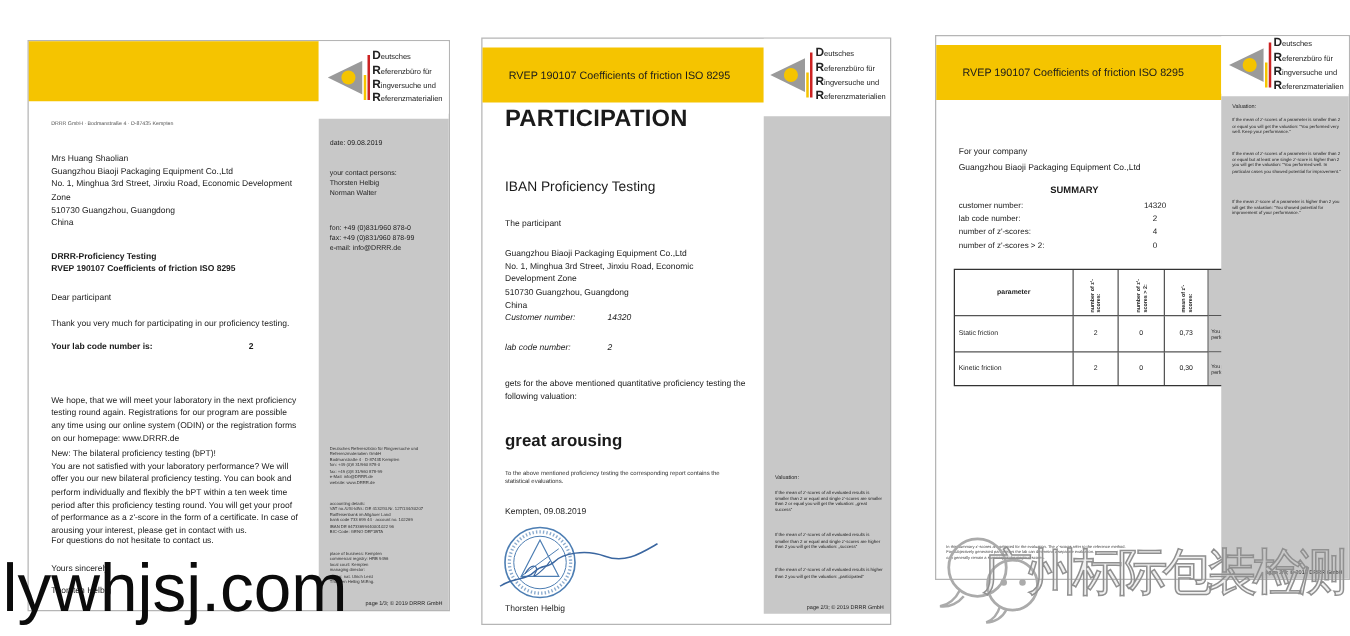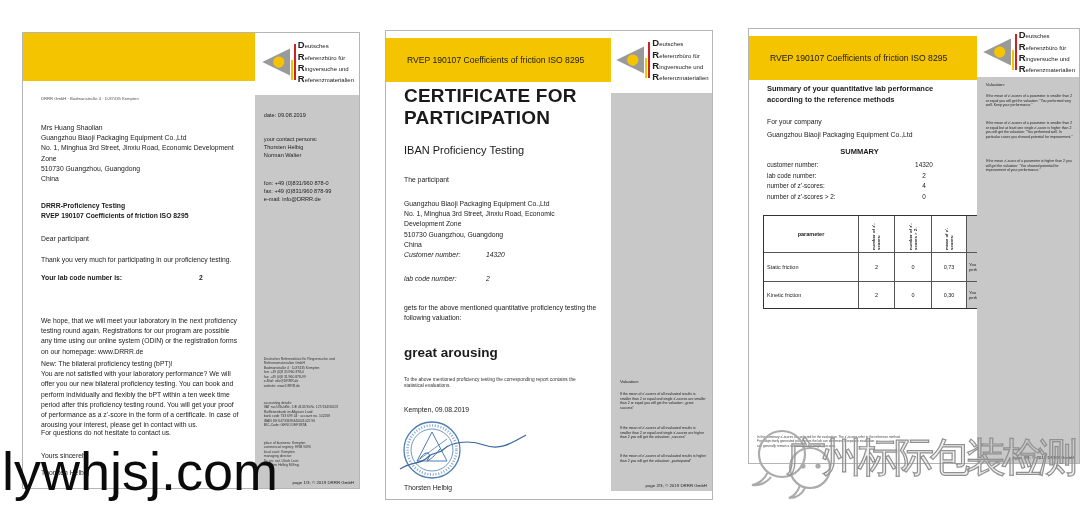--- a/index.html
+++ b/index.html
@@ -182,21 +182,20 @@
       <div class="logo-text">
         <div><b>D</b><span>eutsches</span></div>
         <div><b>R</b><span>eferenzbüro für</span></div>
         <div><b>R</b><span>ingversuche und</span></div>
         <div><b>R</b><span>eferenzmaterialien</span></div>
       </div>
     </div>
   </div>
 
   <div class="abs cert-title" style="left:18px;top:54px;">
-    <div>CERTIFICATE FOR</div>
     <div>PARTICIPATION</div>
   </div>
 
   <div class="abs" style="left:18px;top:113px;font-size:11px;">IBAN Proficiency Testing</div>
   <div class="abs t" style="left:18px;top:144px;">The participant</div>
 
   <div class="abs t" style="left:18px;top:168px;">
     <div>Guangzhou Biaoji Packaging Equipment Co.,Ltd</div>
     <div>No. 1, Minghua 3rd Street, Jinxiu Road, Economic</div>
     <div>Development Zone</div>
@@ -255,21 +254,20 @@
         </div>
       <div class="logo-text">
         <div><b>D</b><span>eutsches</span></div>
         <div><b>R</b><span>eferenzbüro für</span></div>
         <div><b>R</b><span>ingversuche und</span></div>
         <div><b>R</b><span>eferenzmaterialien</span></div>
       </div>
     </div>
   </div>
 
-  <div class="abs b" style="left:18px;top:54px;width:198px;font-size:7.5px;line-height:1.5;">Summary of your quantitative lab performance according to the reference methods</div>
   <div class="abs t" style="left:18px;top:88px;">For your company</div>
   <div class="abs t" style="left:18px;top:101px;">Guangzhou Biaoji Packaging Equipment Co.,Ltd</div>
   <div class="abs b" style="left:18px;top:118px;width:185px;text-align:center;font-size:7.5px;">SUMMARY</div>
 
   <div class="abs" style="left:18px;top:131px;font-size:6.4px;line-height:1.65;">
     <div><span>customer number:</span><span style="position:absolute;left:142px;width:30px;text-align:center;">14320</span></div>
     <div><span>lab code number:</span><span style="position:absolute;left:142px;width:30px;text-align:center;">2</span></div>
     <div><span>number of z'-scores:</span><span style="position:absolute;left:142px;width:30px;text-align:center;">4</span></div>
     <div><span>number of z'-scores &gt; 2:</span><span style="position:absolute;left:142px;width:30px;text-align:center;">0</span></div>
   </div>

